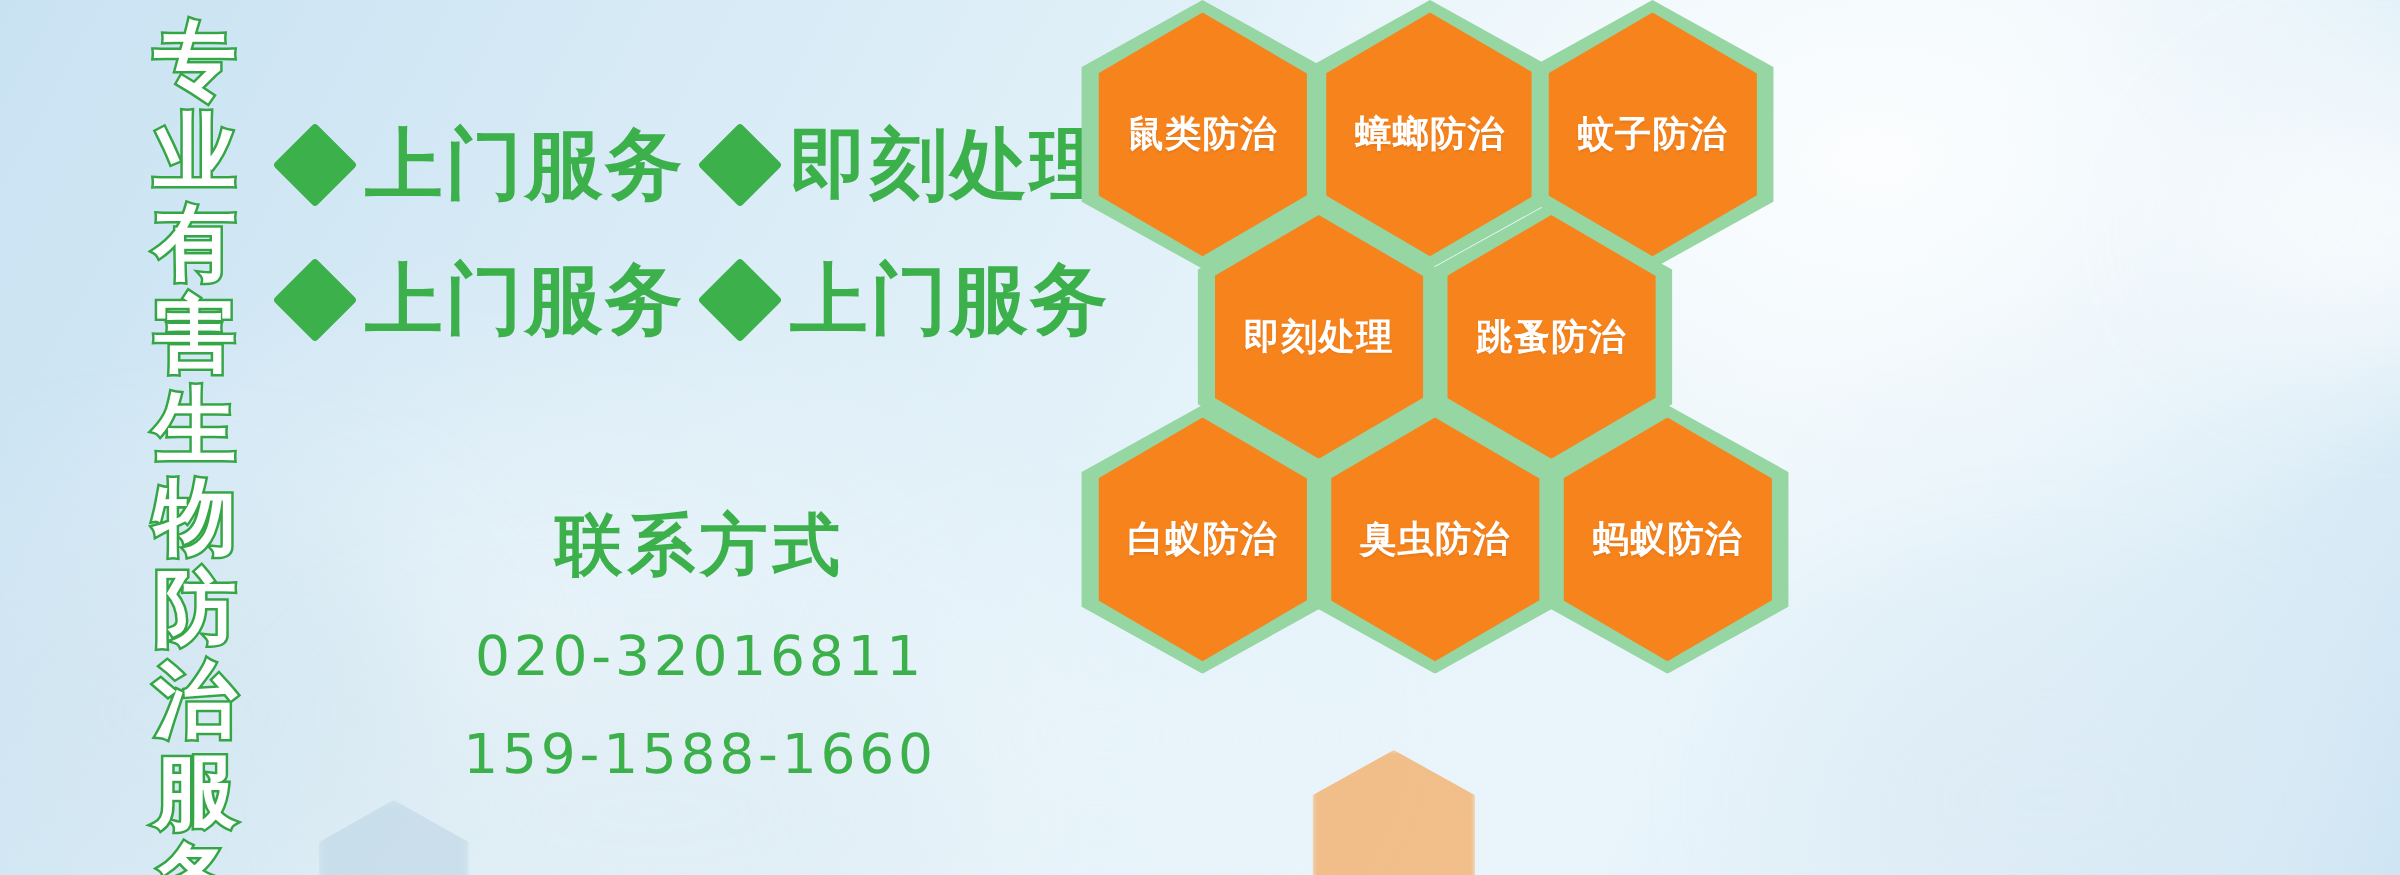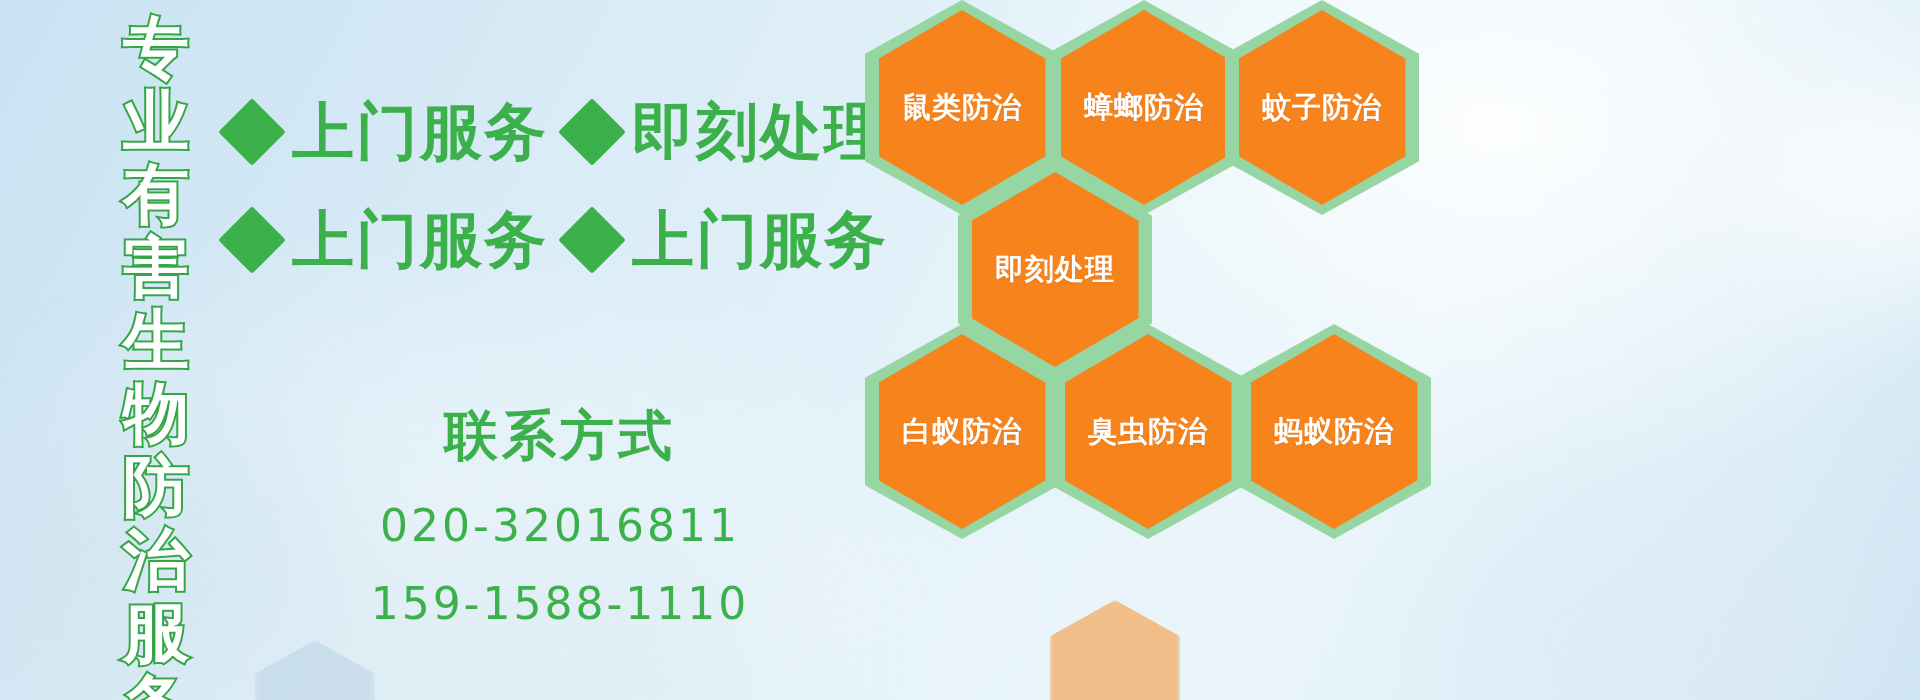--- a/index.html
+++ b/index.html
@@ -169,21 +169,21 @@
       <div class="feat-item">
         <span class="diamond"></span>
         <span class="feat-text">上门服务</span>
       </div>
     </div>
   </div>
 
   <div id="contact">
     <div id="contact-heading">联系方式</div>
     <div class="phone">020-32016811</div>
-    <div class="phone">159-1588-1110</div>
+    <div class="phone">159-1588-1660</div>
   </div>
 
   <div id="hex-grid">
     <div class="hex h0">
       <div class="hex-inner">
         <span class="hex-label">鼠类防治</span>
       </div>
     </div>
     <div class="hex h1">
       <div class="hex-inner">
@@ -193,20 +193,25 @@
     <div class="hex h2">
       <div class="hex-inner">
         <span class="hex-label">蚊子防治</span>
       </div>
     </div>
     <div class="hex h3">
       <div class="hex-inner">
         <span class="hex-label">即刻处理</span>
       </div>
     </div>
+    <div class="hex h4">
+      <div class="hex-inner">
+        <span class="hex-label">跳蚤防治</span>
+      </div>
+    </div>
     <div class="hex h5">
       <div class="hex-inner">
         <span class="hex-label">白蚁防治</span>
       </div>
     </div>
     <div class="hex h7">
       <div class="hex-inner">
         <span class="hex-label">蚂蚁防治</span>
       </div>
     </div>

